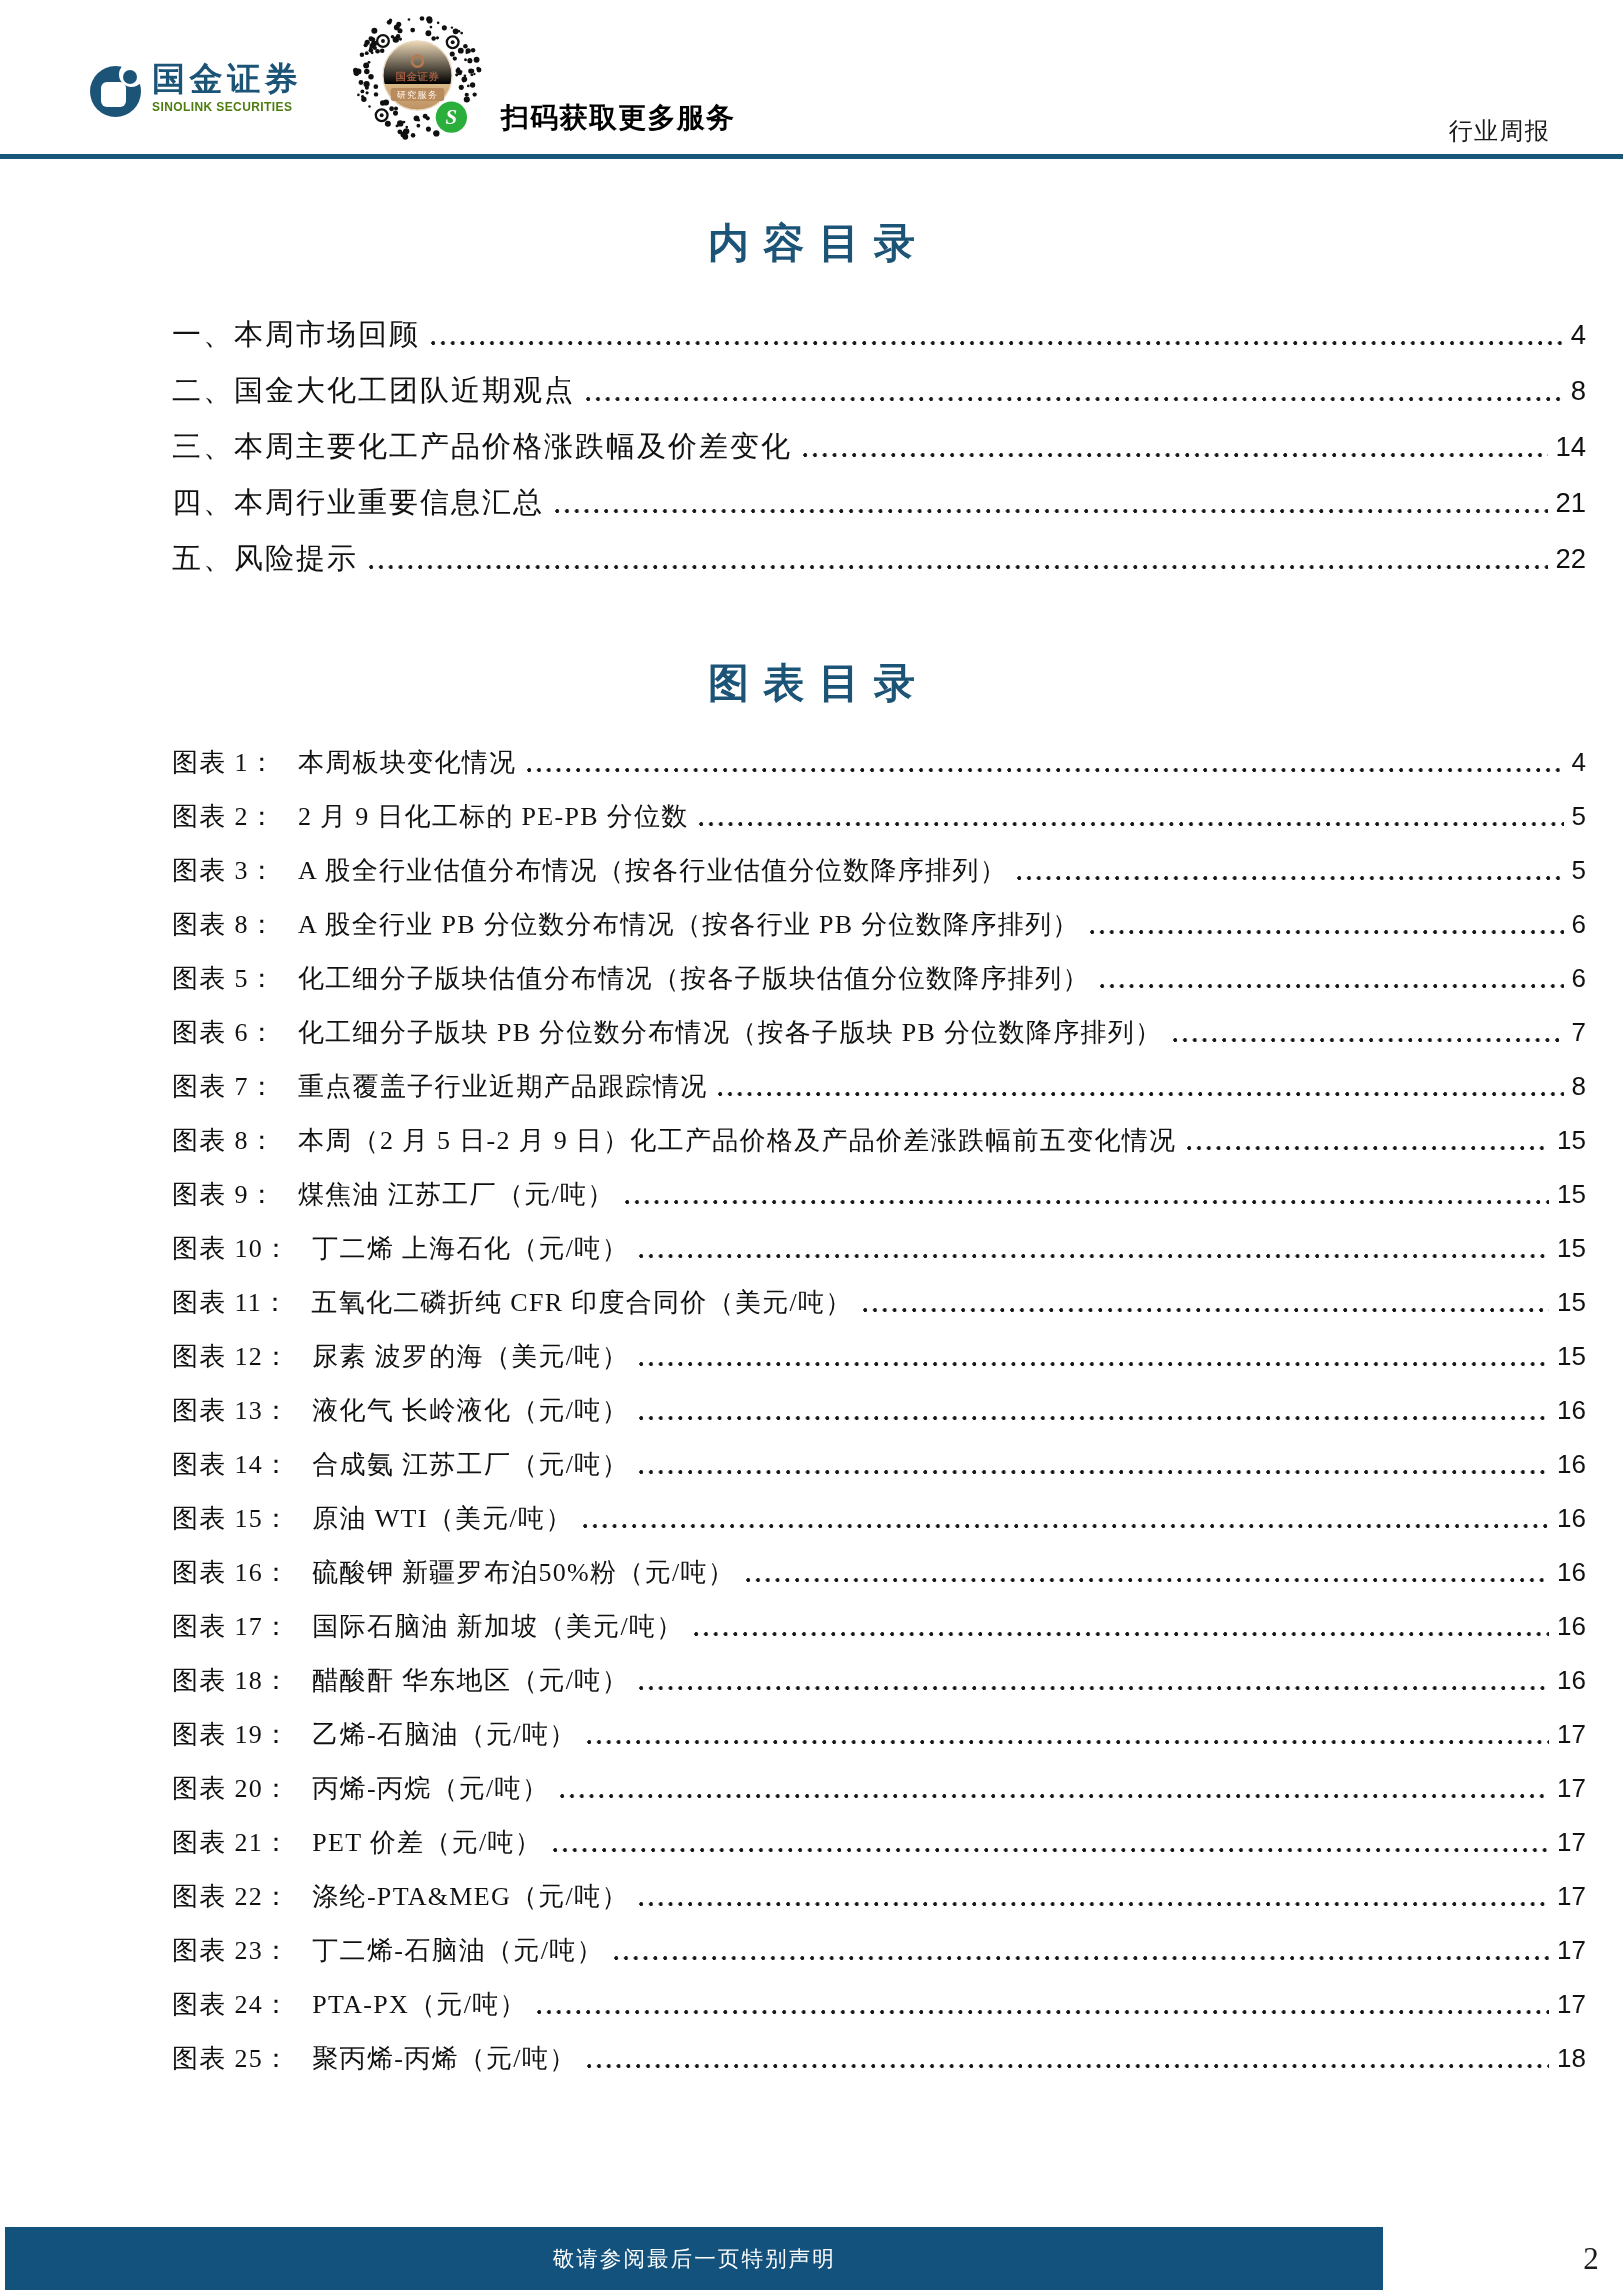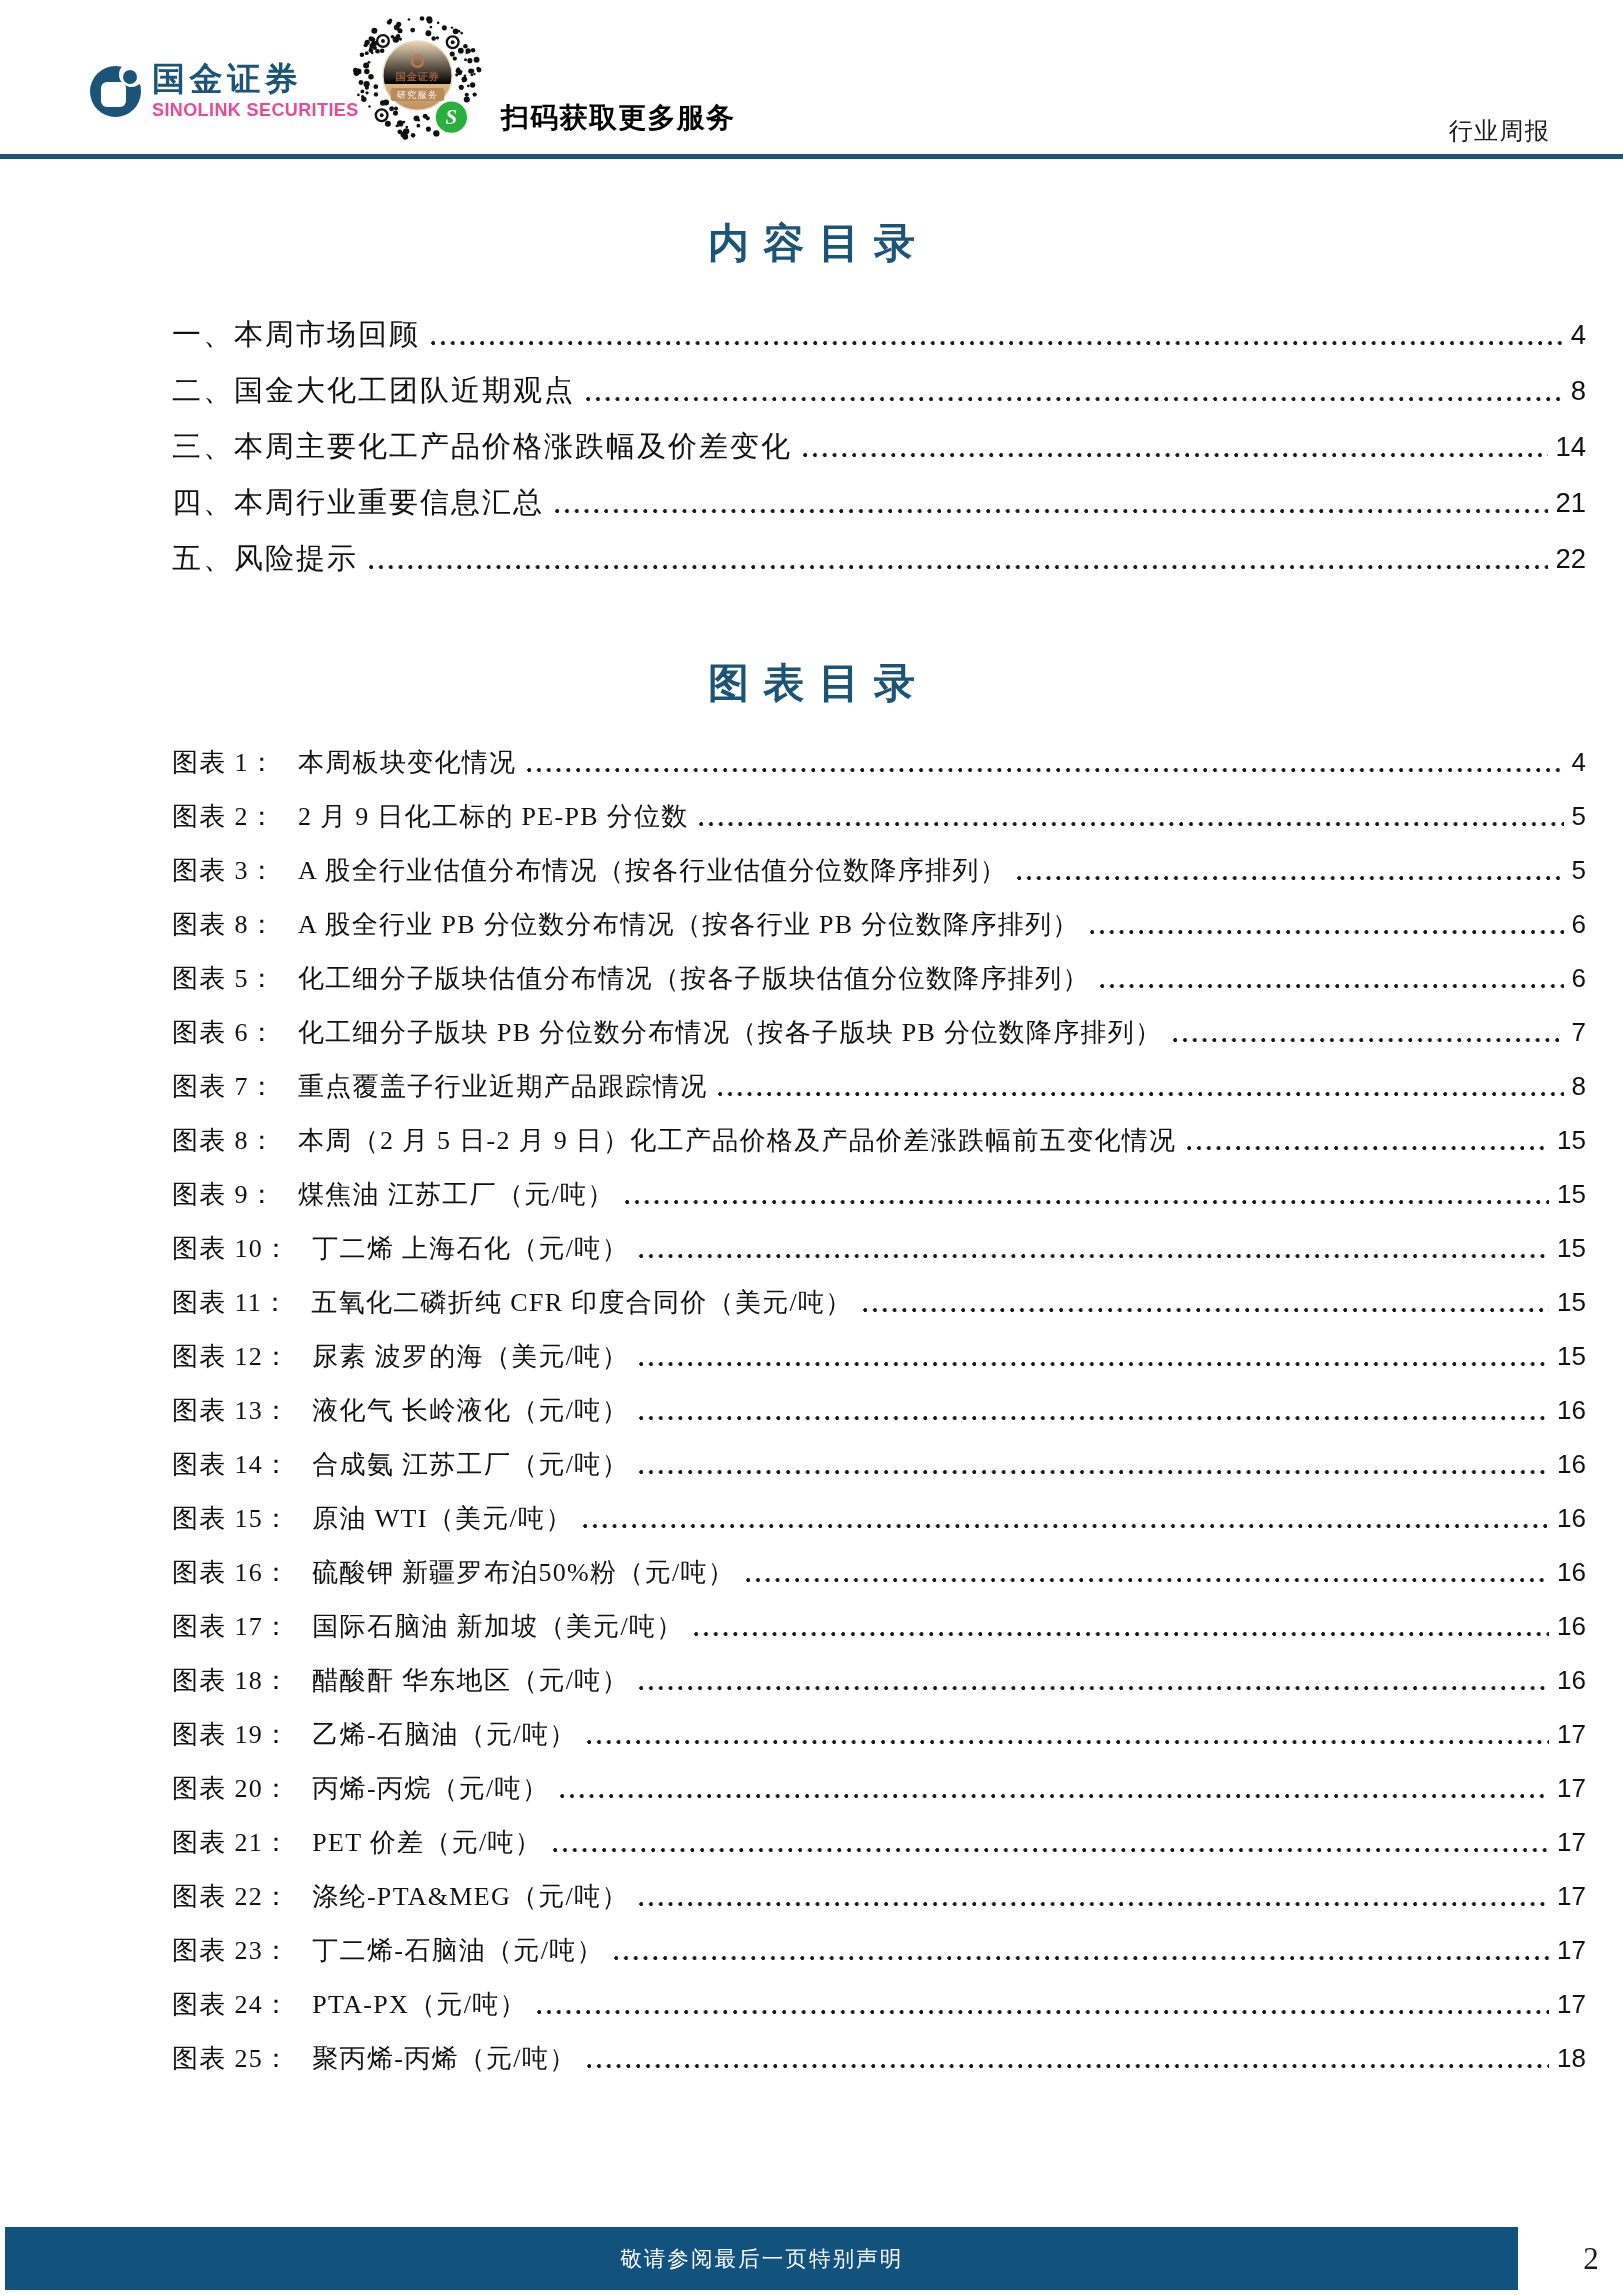--- a/index.html
+++ b/index.html
@@ -8,21 +8,21 @@
 
   
   .logo-mark{position:absolute;left:90px;top:66px;width:51px;height:51px;border-radius:50%;
              background:#1C5477;}
   .logo-mark .sq{position:absolute;left:11px;top:15.7px;width:25px;height:25px;background:#fff;border-radius:5.9px;}
   .logo-mark .notch{position:absolute;right:-2.6px;top:-3.9px;width:25px;height:25px;background:#fff;border-radius:50%;}
   .logo-mark .dot{position:absolute;right:3.9px;top:3.9px;width:14.4px;height:14.4px;background:#1C5477;border-radius:50%;}
   .logo-text{position:absolute;left:152px;top:63px;line-height:1;}
   .brand-cn{font-size:33px;font-weight:bold;color:#1C5477;letter-spacing:4.6px;
             font-family:"Liberation Serif","DejaVu Serif",serif;}
-  .brand-en{font-size:18px;font-weight:bold;color:#ec4899;letter-spacing:0.4px;margin-top:4.6px;
+  .brand-en{font-size:12px;font-weight:bold;color:#4d7c0f;letter-spacing:0.4px;margin-top:4.6px;
             font-family:"Liberation Sans","DejaVu Sans",sans-serif;}
   .qr-wrap{position:absolute;left:353px;top:10.5px;width:129px;height:129px;}
   .qr-caption{position:absolute;left:501px;top:99px;font-size:28px;font-weight:bold;color:#000;
               letter-spacing:1.3px;font-family:"Liberation Sans","DejaVu Sans",sans-serif;}
   .report-type{position:absolute;right:73px;top:115px;font-size:24px;color:#1a1a1a;letter-spacing:1.3px;}
   .divider{position:absolute;left:0;top:154px;width:1623px;height:5.2px;background:#19567B;}
 
   
   .toc-title{position:absolute;left:0;width:1623px;text-align:center;margin:0;
              font-size:41px;font-weight:bold;color:#1C5477;letter-spacing:14.4px;text-indent:14.4px;}
@@ -35,21 +35,21 @@
   #content-list .toc-row{height:56px;line-height:56px;font-size:29px;letter-spacing:2px;}
   #figure-list .toc-row{height:54px;line-height:54px;font-size:26px;letter-spacing:1.3px;}
   .fig-label{margin-right:22px;}
   .leader{flex:1 1 auto;align-self:flex-end;height:6.5px;margin:0 7.8px 15.7px 10.5px;
           background-image:radial-gradient(circle at 2.3px 3.3px,#161616 1.8px,transparent 2.2px);
           background-size:9.8px 6.5px;background-repeat:repeat-x;background-position:left center;}
   .toc-page{font-family:"Liberation Sans","DejaVu Sans",sans-serif;font-size:26px;letter-spacing:0;}
   #content-list .toc-page{font-size:27.5px;}
 
   
-  .footer-bar{position:absolute;left:5.2px;top:2227px;width:1513px;height:63px;background:#12527C;
+  .footer-bar{position:absolute;left:5.2px;top:2227px;width:1378px;height:63px;background:#12527C;
               display:flex;align-items:center;justify-content:center;}
   .footer-bar span{color:#ffffff;font-size:21.6px;letter-spacing:2px;}
   .footer-page{position:absolute;left:1568px;top:2227px;width:46px;height:63px;line-height:63px;
                text-align:center;font-size:31px;color:#1a1a1a;}
 </style>
 </head>
 <body>
 
 <div class="page">
 

